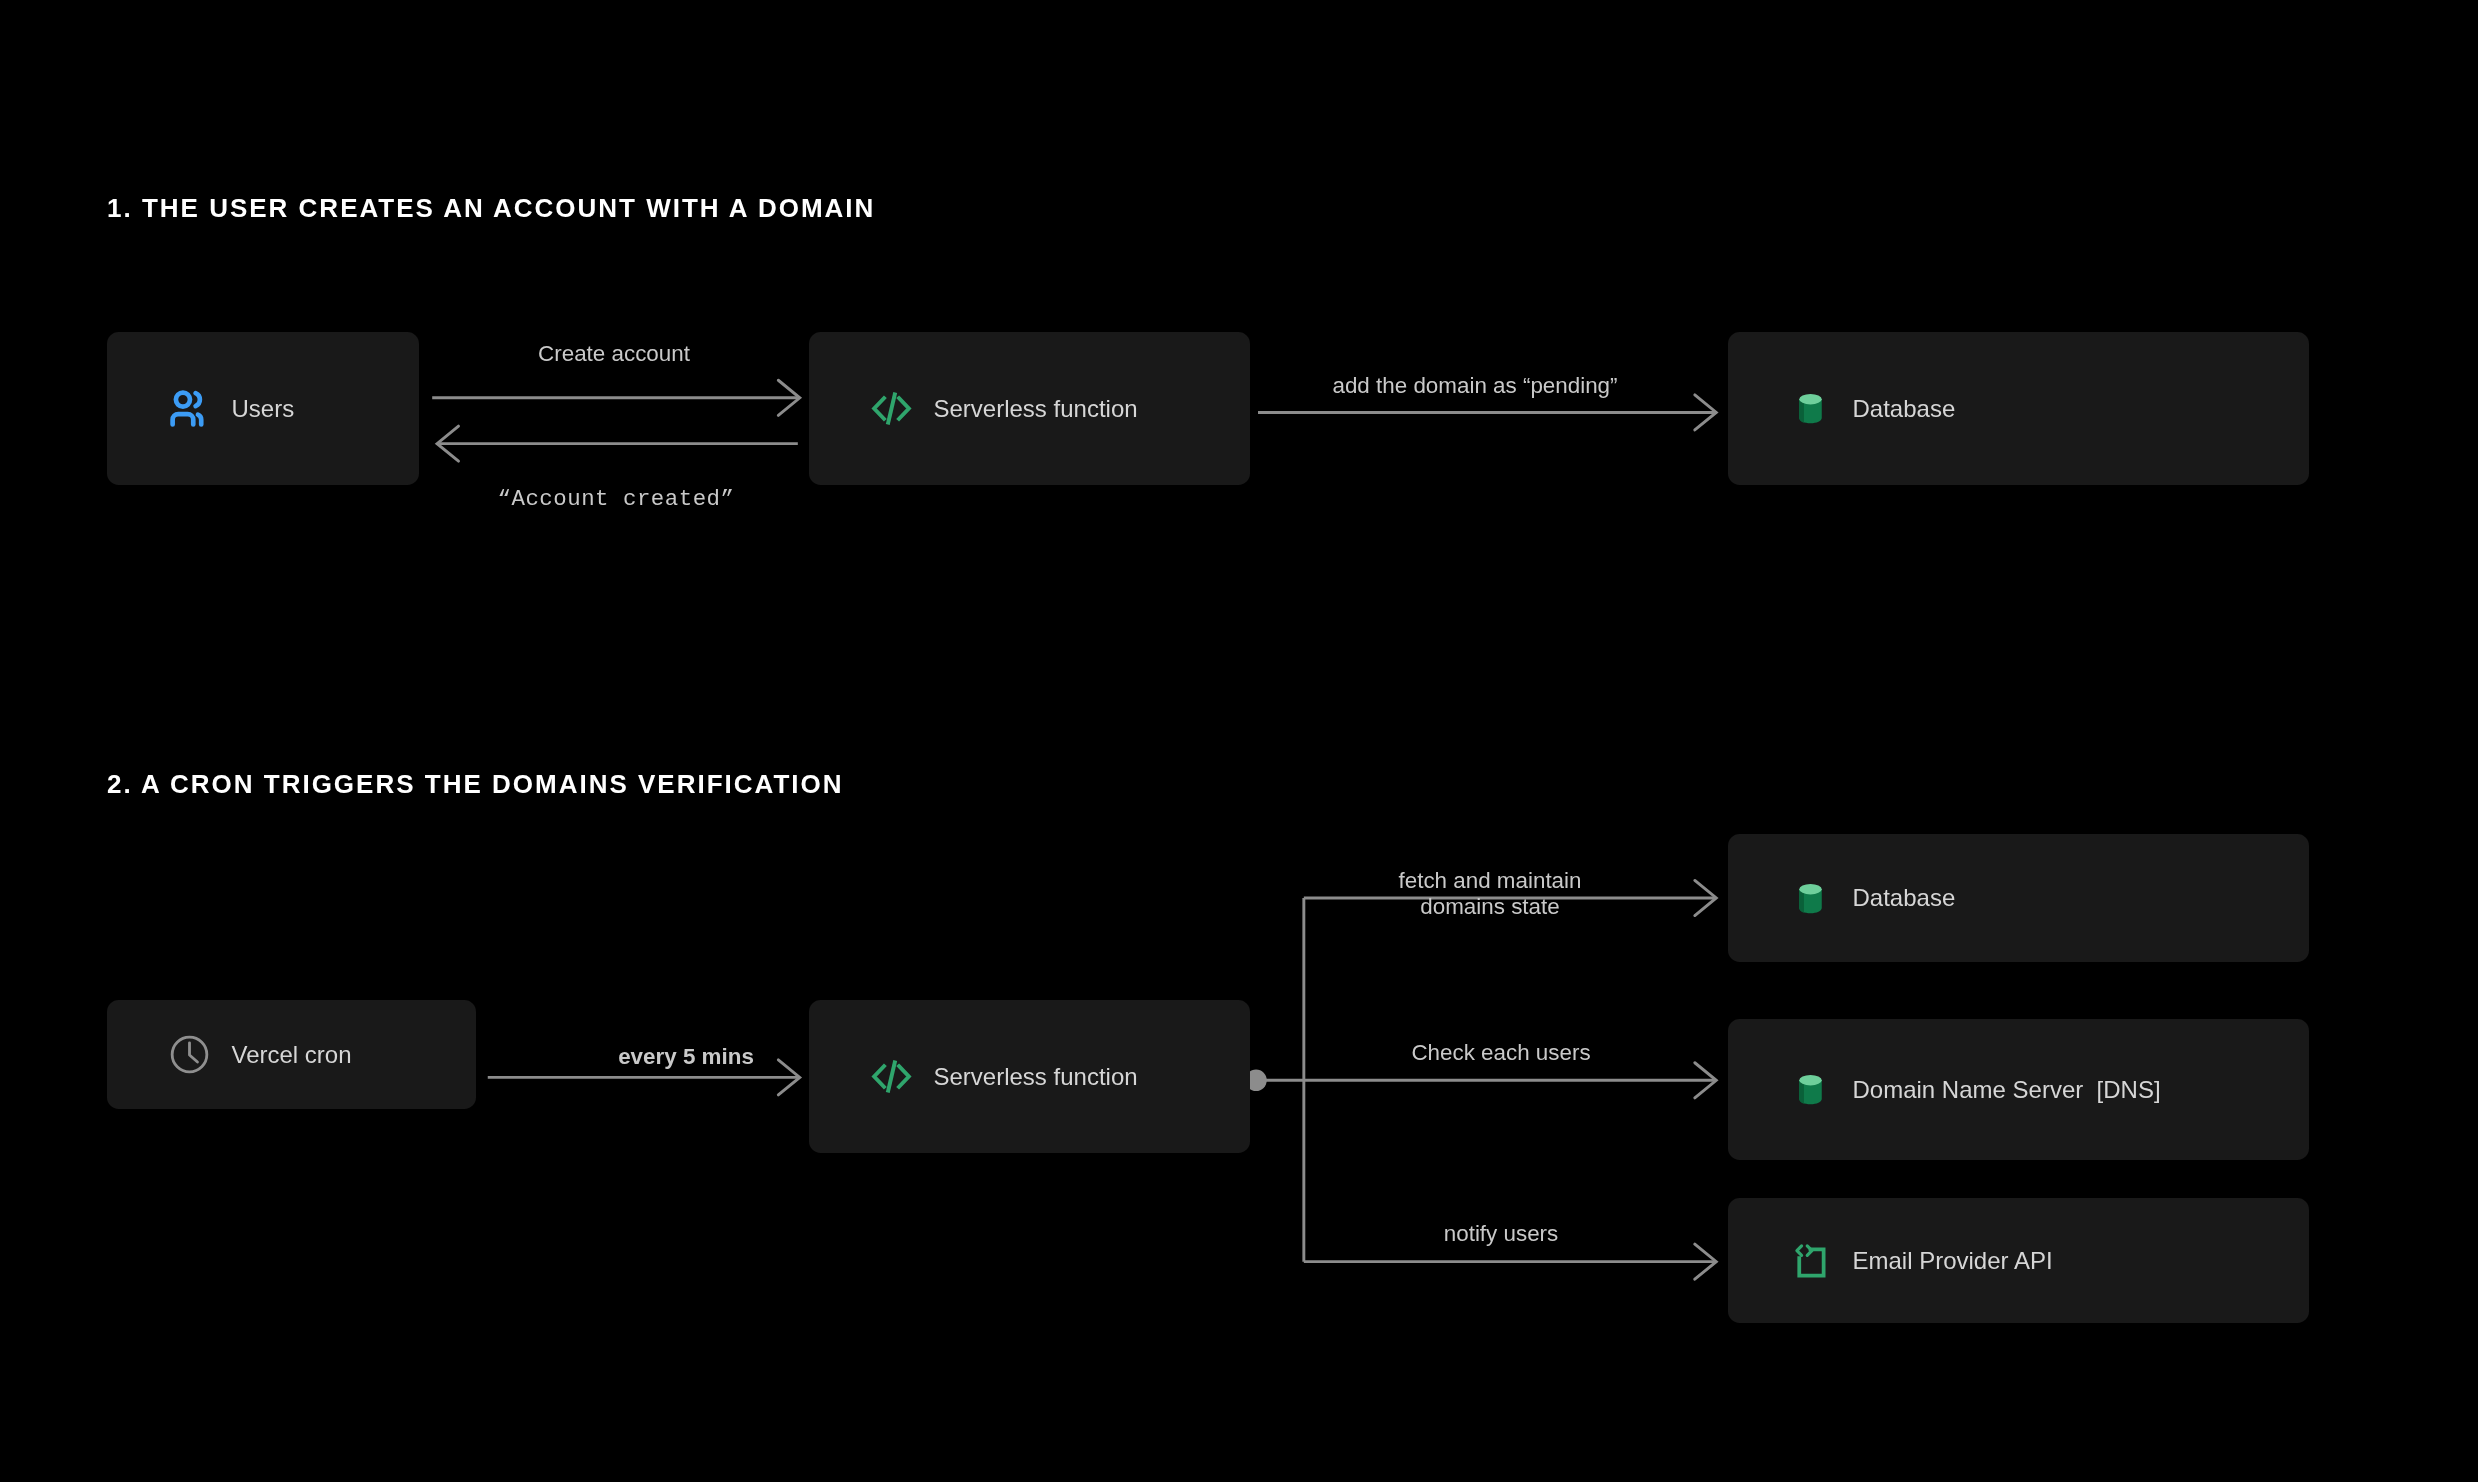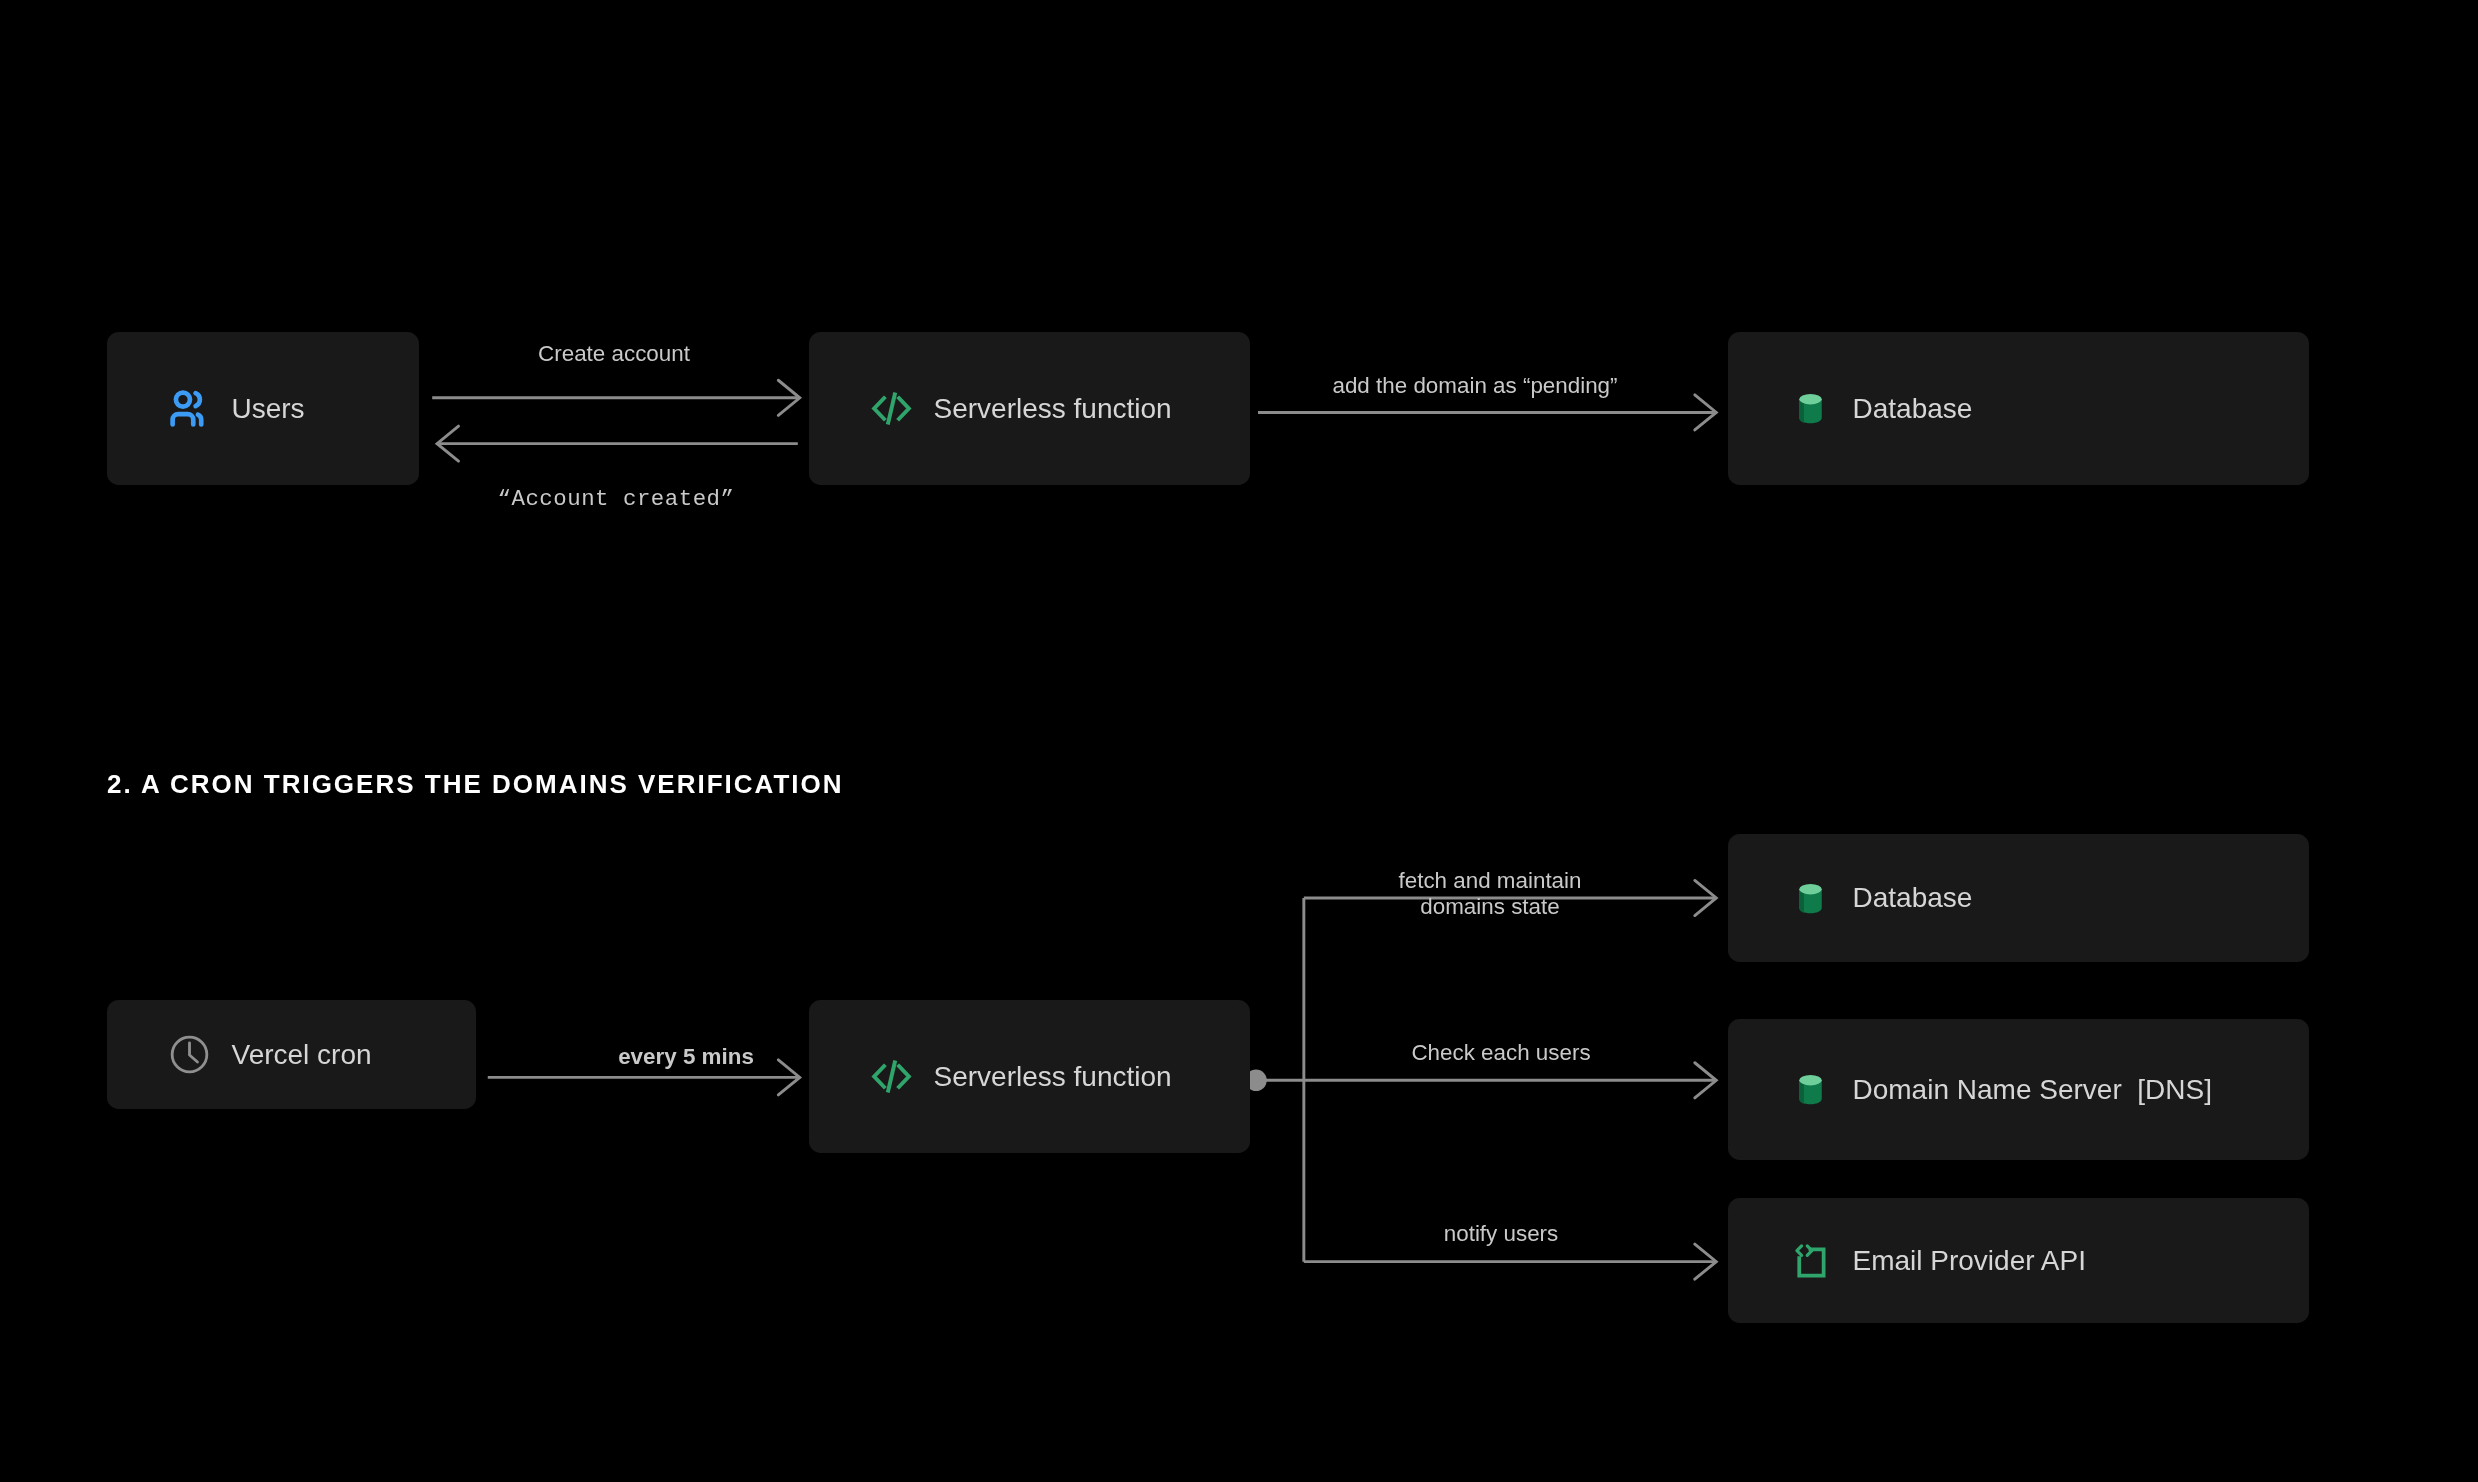--- a/index.html
+++ b/index.html
@@ -42,21 +42,21 @@
     box-sizing: border-box;
   }
   .node-inner {
     display: flex;
     align-items: center;
     gap: 19.5px;
     padding-left: 60px;
   }
   .node-label {
     color: #d6d6d6;
-    font-size: 28px;
+    font-size: 24px;
     font-weight: 400;
     white-space: pre;
     line-height: 1;
   }
   .node-icon {
     width: 45px;
     height: 45px;
     display: block;
     flex: 0 0 auto;
   }
@@ -149,20 +149,21 @@
 
       <g>
         <line x1="1337" y1="1294" x2="1758" y2="1294"></line>
         <polyline points="1738,1276 1760,1294 1738,1312" stroke-linecap="round"></polyline>
       </g>
     </g>
 
     <circle cx="1288" cy="1108" r="11" fill="#8c8c8c"></circle>
   </svg>
 
+  <div class="section-heading" id="heading-1">1. THE USER CREATES AN ACCOUNT WITH A DOMAIN</div>
 
   <div class="node" id="node-users">
     <div class="node-inner">
       <svg class="node-icon" viewBox="0 0 48 48" fill="none" xmlns="http://www.w3.org/2000/svg">
         <circle cx="17" cy="14.5" r="7.5" stroke="#3c9cf5" stroke-width="5"></circle>
         <path d="M30.5 7.6a7.5 7.5 0 0 1 0 13.8" stroke="#3c9cf5" stroke-width="5" stroke-linecap="round"></path>
         <path d="M6 41v-5a6 6 0 0 1 6-6h10a6 6 0 0 1 6 6v5" stroke="#3c9cf5" stroke-width="5" stroke-linecap="round"></path>
         <path d="M36.5 41v-5a6 6 0 0 0-3.5-5.4" stroke="#3c9cf5" stroke-width="5" stroke-linecap="round"></path>
       </svg>
       <span class="node-label">Users</span>

